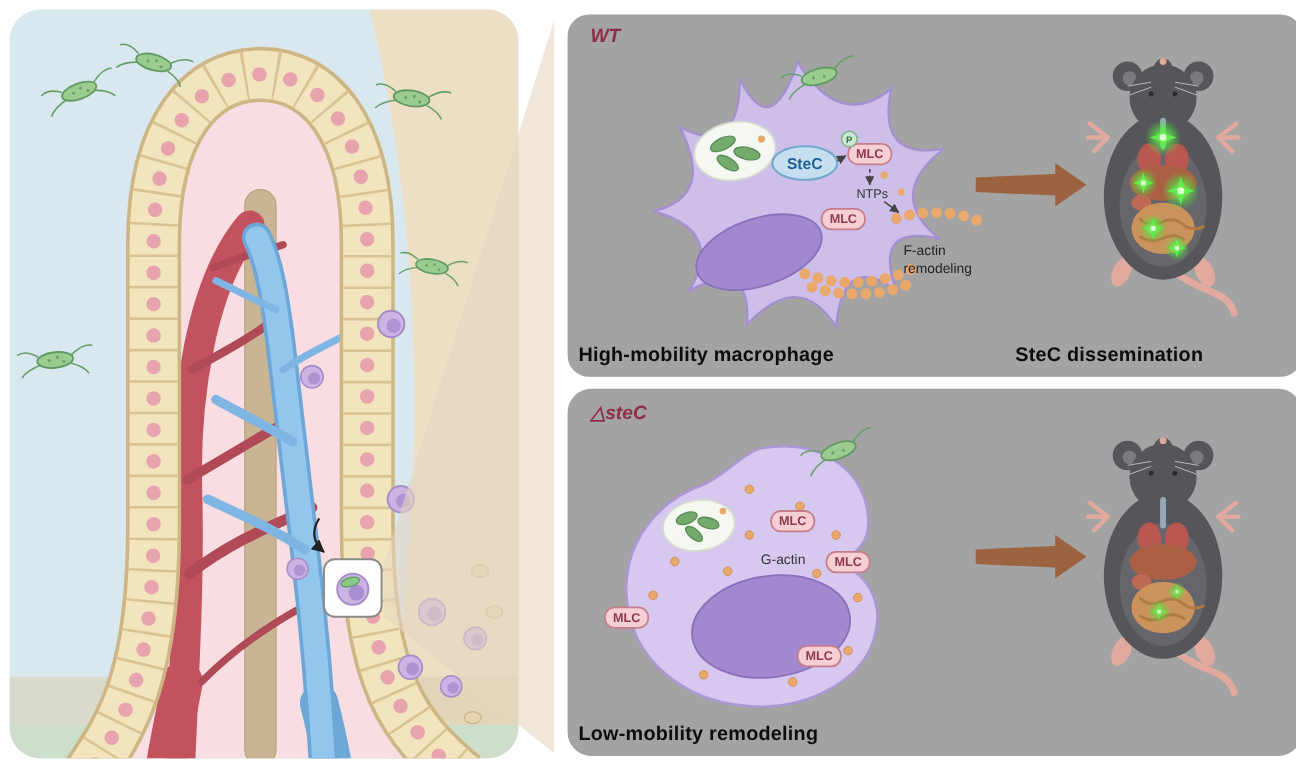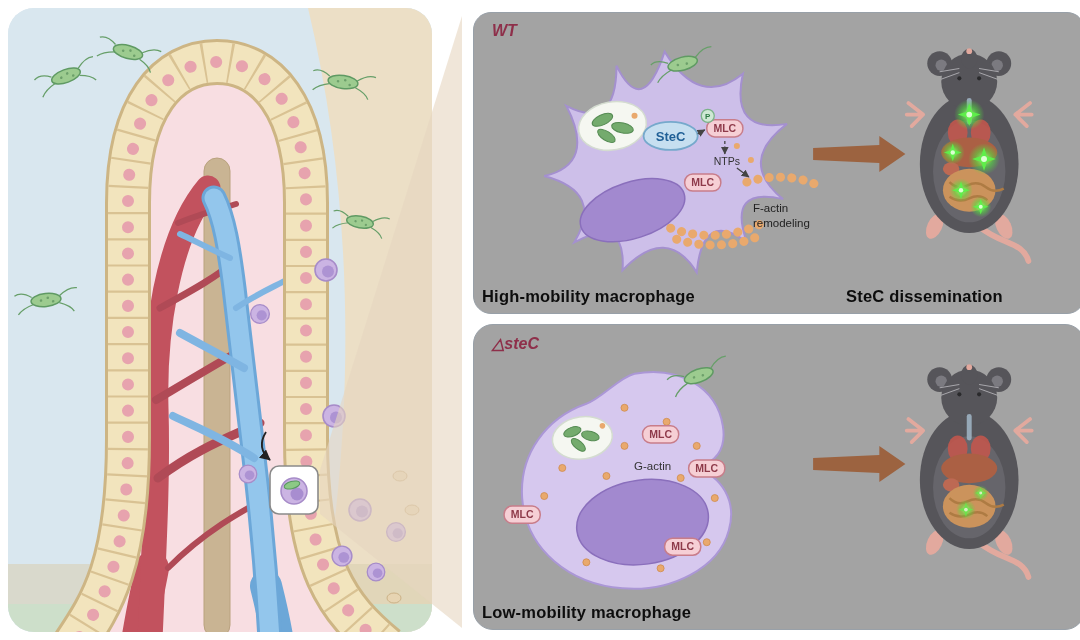--- a/index.html
+++ b/index.html
@@ -314,16 +314,16 @@
 
       <g transform="translate(428,26) scale(0.82)">
         <use href="#mouse"></use>
         <g opacity=".85">
           <use href="#glow" transform="translate(76,192) scale(0.75)"></use>
           <use href="#glow" transform="translate(94,172) scale(0.6)"></use>
         </g>
       </g>
     </svg>
 
-    <div class="caption cell">Low-mobility macrophage</div>
+    <div class="caption cell">Low-mobility remodeling</div>
   </div>
 
 </div>
 
 </body></html>

